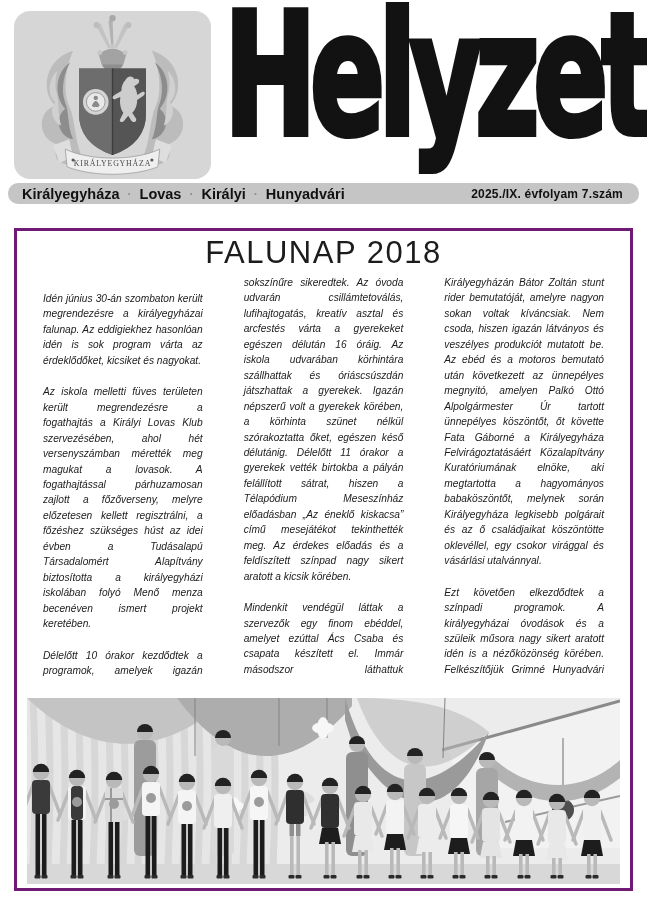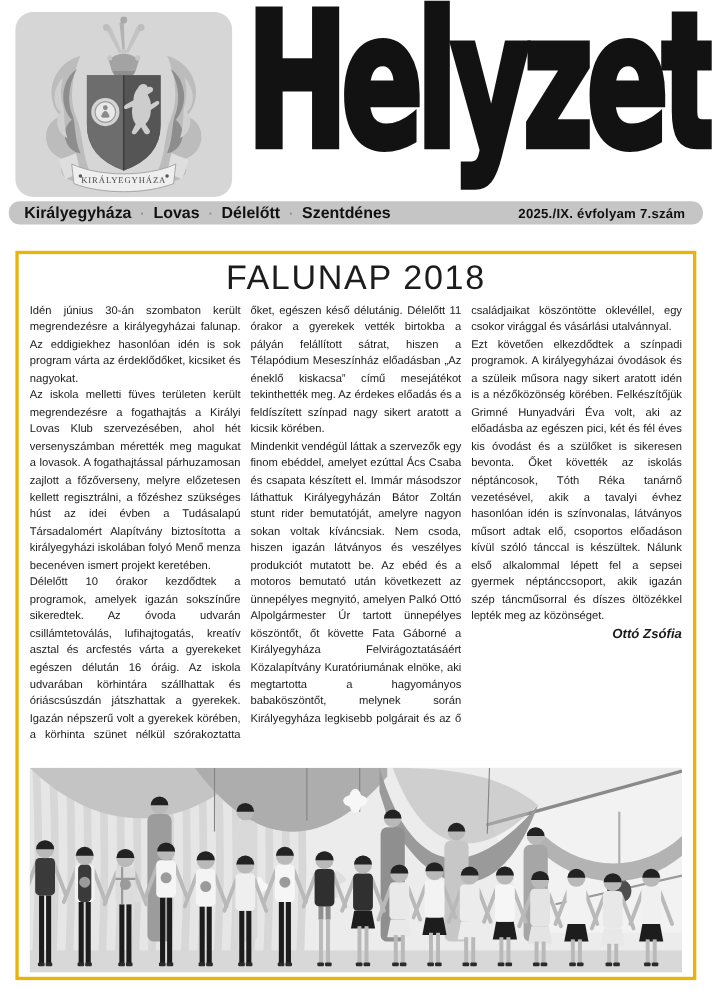--- a/index.html
+++ b/index.html
@@ -17,27 +17,27 @@
          transform:scaleX(0.65);transform-origin:left top;white-space:nowrap;}
   .towns-bar{position:absolute;left:8px;top:183px;width:631px;height:21px;
              background:#c5c5c5;border-radius:10px;z-index:2;box-sizing:border-box;
              display:flex;align-items:center;justify-content:space-between;padding:0 16px 0 14px;}
   .towns{display:flex;align-items:center;gap:8px;font-weight:bold;font-size:14.5px;color:#111;}
   .town-dot{color:#8f8f8f;font-size:12px;font-weight:bold;}
   .issue{font-weight:bold;font-size:12px;color:#111;letter-spacing:.2px;}
 
   
   .article{position:absolute;left:14px;top:228px;width:619px;height:663px;
-           border:3px solid #eab308;box-sizing:border-box;background:#fff;}
+           border:3px solid #701a75;box-sizing:border-box;background:#fff;}
   .headline{margin:2px 0 0;text-align:center;font-weight:normal;
             font-size:31px;letter-spacing:1.5px;color:#1c1c1c;line-height:40px;}
   .article-text{margin:2px 10px 0;height:416px;overflow:hidden;
                 column-count:3;column-gap:9px;column-fill:auto;
                 text-align:justify;font-size:10.2px;line-height:15.45px;color:#1b1b1b;}
-  .article-text p{margin:0;}
+  .article-text p{margin:16px;font-style:italic;}
   .byline{text-align:right;font-weight:bold;font-style:italic;font-size:12px;margin-top:5px;}
 
   
   .photo{margin:7px 10px 0;height:186px;background:#ececec;overflow:hidden;}
   .photo svg{display:block;}
 </style>
 </head>
 <body>
 
 <div class="masthead">
@@ -87,23 +87,23 @@
   </div>
 
   <div class="title">Helyzet</div>
 
   <div class="towns-bar">
     <div class="towns">
       <span>Királyegyháza</span>
       <span class="town-dot">·</span>
       <span>Lovas</span>
       <span class="town-dot">·</span>
-      <span>Délelőtt</span>
+      <span>Királyi</span>
       <span class="town-dot">·</span>
-      <span>Szentdénes</span>
+      <span>Hunyadvári</span>
     </div>
     <div class="issue">2025./IX. évfolyam 7.szám</div>
   </div>
 </div>
 
 <div class="article">
   <h1 class="headline">FALUNAP 2018</h1>
 
   <div class="article-text">
     <p>Idén június 30-án szombaton került megrendezésre a királyegyházai falunap. Az eddigiekhez hasonlóan idén is sok program várta az érdeklődőket, kicsiket és nagyokat.</p>

